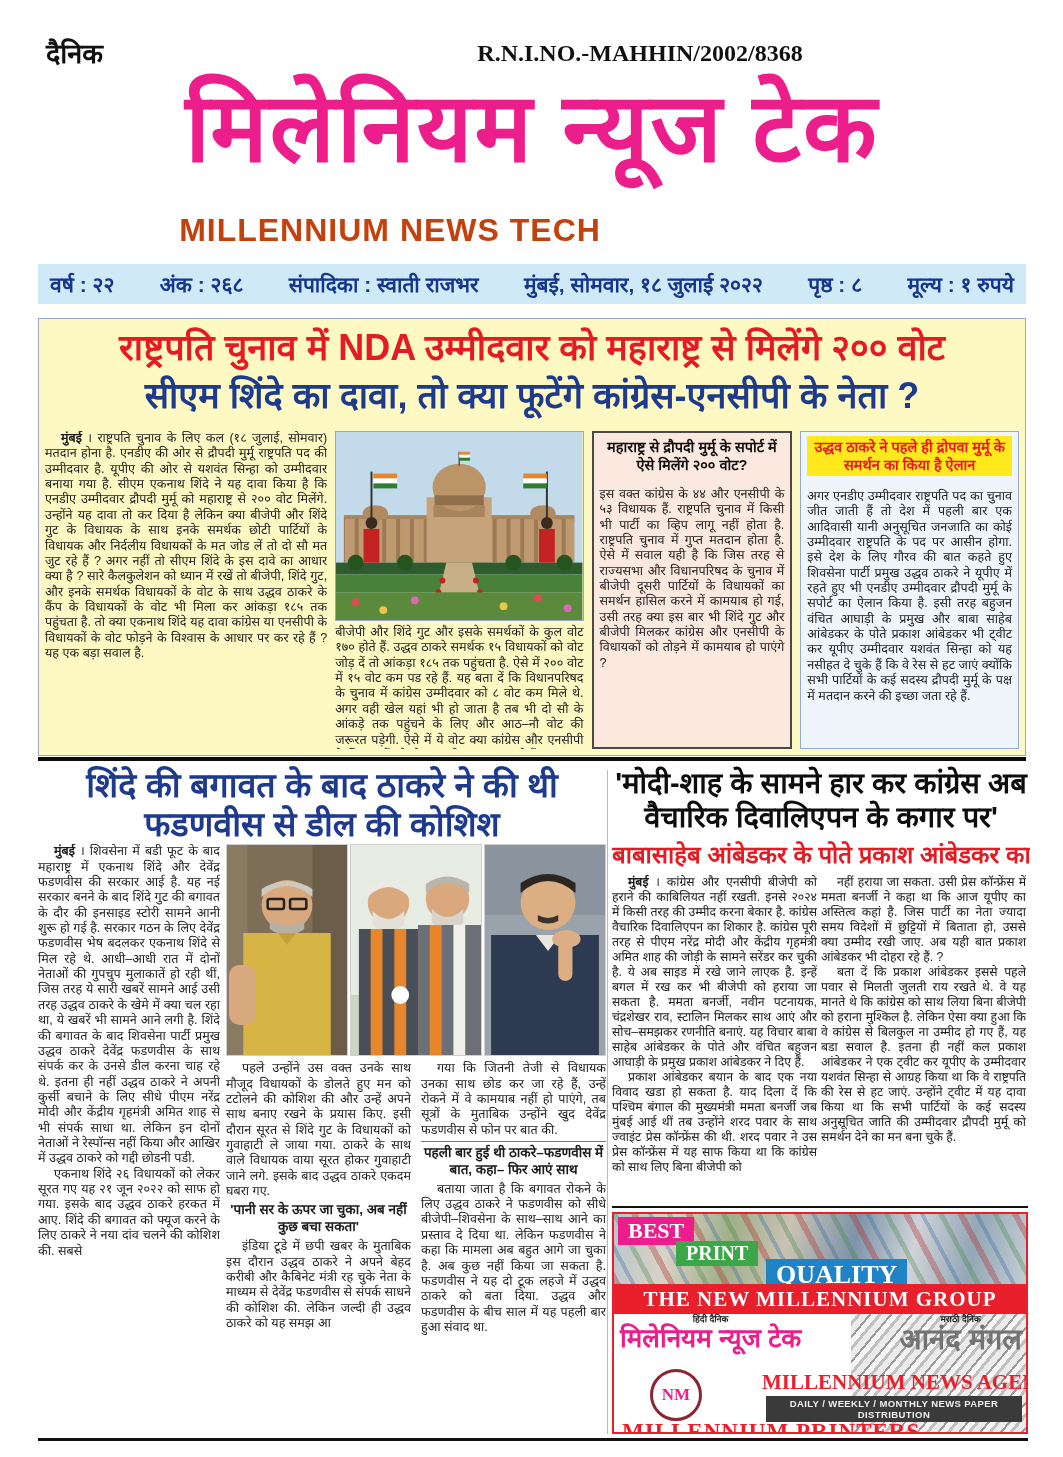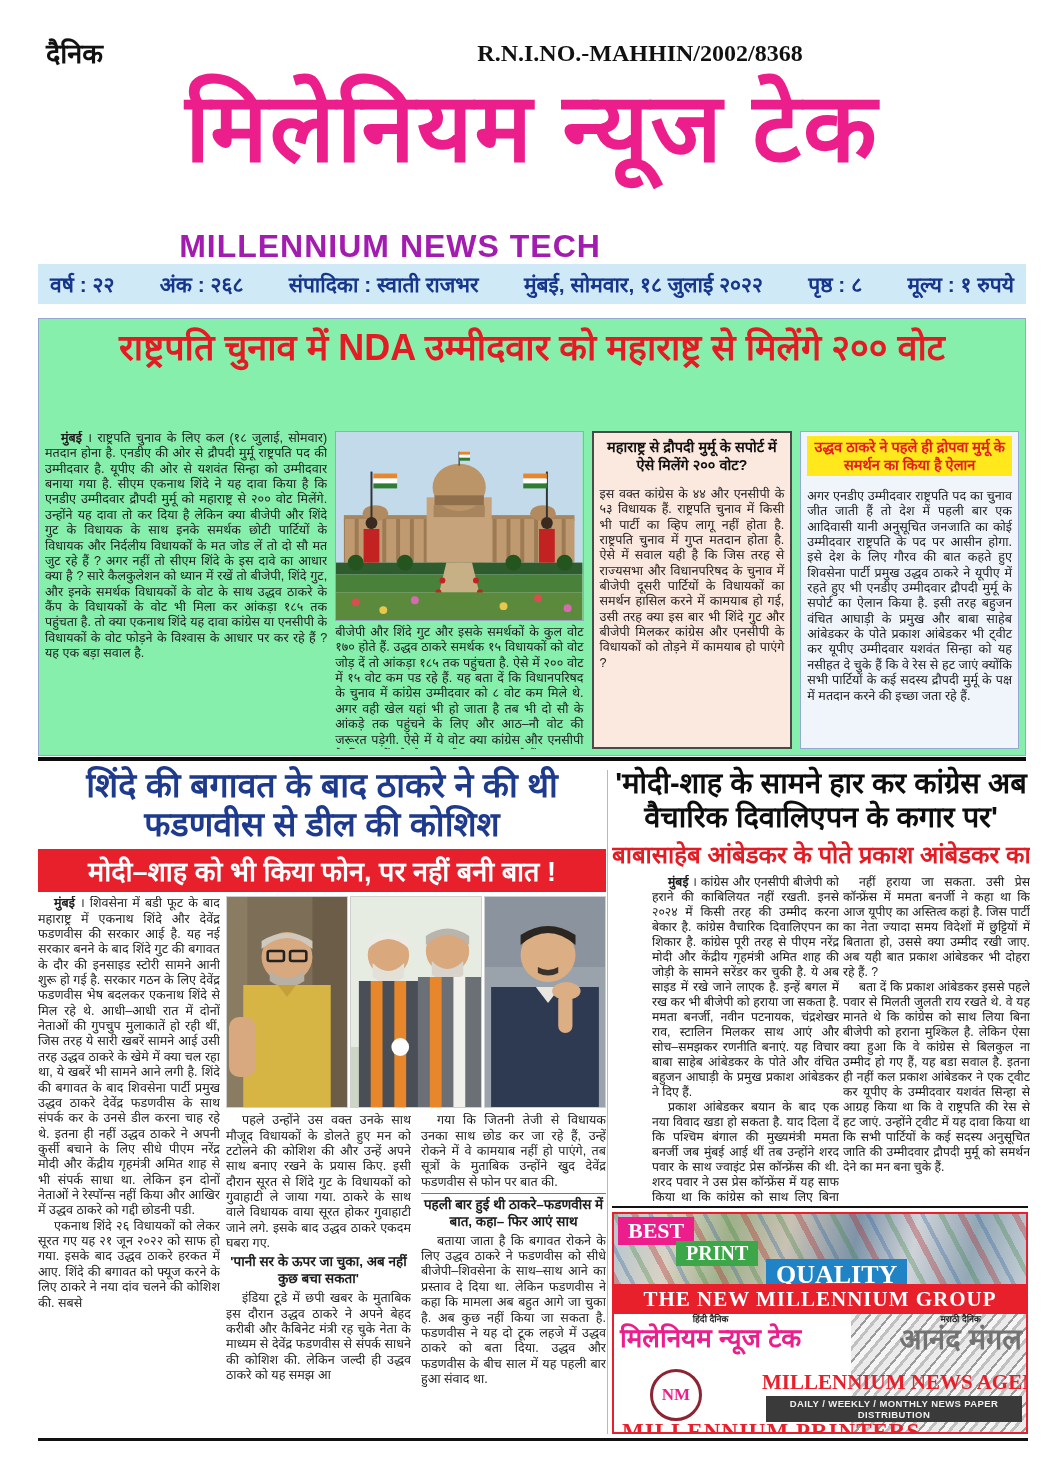--- a/index.html
+++ b/index.html
@@ -6,28 +6,28 @@
   .page{position:relative;width:1063px;height:1457px;background:#ffffff;margin:0 auto;
         font-family:"Liberation Sans",sans-serif;overflow:hidden;color:#1c1c1c;padding-left:28px;}
   .abs{position:absolute;}
 
   
   .edition{left:46px;top:34px;font-size:27px;font-weight:bold;color:#111;}
   .rni{left:380px;top:40px;width:520px;text-align:center;font-family:"Liberation Serif",serif;
        font-weight:bold;font-size:24px;color:#111;}
   .masthead-hi{left:38px;top:58px;width:988px;text-align:center;font-weight:bold;
        font-size:96px;line-height:1.45;color:#ec1e8c;letter-spacing:2px;white-space:nowrap;}
-  .masthead-en{left:40px;top:228px;width:700px;text-align:center;font-weight:bold;
-       font-size:32px;color:#a21caf;letter-spacing:1px;}
+  .masthead-en{left:40px;top:212px;width:700px;text-align:center;font-weight:bold;
+       font-size:32px;color:#c2410c;letter-spacing:1px;}
   .datebar{left:38px;top:264px;width:988px;height:40px;background:#cfe9f7;display:flex;
        align-items:center;justify-content:space-between;padding:0 12px;box-sizing:border-box;}
   .datebar span{font-weight:bold;font-size:21px;color:#16368c;white-space:nowrap;}
 
   
-  .lead{left:38px;top:318px;width:988px;height:438px;background:#86efac;
+  .lead{left:38px;top:318px;width:988px;height:438px;background:#fef9c3;
         border:1px solid #98a7cf;box-sizing:border-box;overflow:hidden;}
   .lead-h1{position:absolute;top:8px;left:4px;right:4px;text-align:center;font-weight:bold;
         font-size:36px;color:#e51b23;line-height:1.15;white-space:nowrap;}
   .lead-h2{position:absolute;top:56px;left:4px;right:4px;text-align:center;font-weight:bold;
         font-size:36px;color:#1d3a8d;line-height:1.15;white-space:nowrap;}
   .lead-cols{position:absolute;top:112px;left:6px;right:6px;bottom:6px;display:flex;gap:8px;}
   .body-text{font-size:12.6px;line-height:1.22;text-align:justify;color:#1c1c1c;}
   .body-text p{margin:0;text-indent:16px;}
   .city{font-weight:bold;}
   .lc1{width:284px;overflow:hidden;}
@@ -60,21 +60,21 @@
   .ph-a{width:122px;} .ph-b{width:132px;} .ph-c{width:122px;}
   .s2-two{display:flex;gap:10px;margin-top:5px;}
   .s2-two .col{width:187px;overflow:hidden;}
   .subhead{font-weight:bold;text-align:center;font-size:13.5px;line-height:1.25;margin:3px 0;}
   .subhead.boxed{border-top:1px solid #777;padding-top:3px;}
 
   
   .s3{left:612px;top:766px;width:418px;height:438px;overflow:hidden;}
   .s3-headline{text-align:center;font-weight:bold;font-size:29px;line-height:1.18;color:#0d0d0d;}
   .s3-sub{text-align:center;font-weight:bold;font-size:24px;color:#e51b23;margin:3px 0 5px 0;white-space:nowrap;}
-  .s3-body{display:flex;gap:4px;margin-left:40px;}
+  .s3-body{display:flex;gap:4px;}
   .s3-body .col{width:205px;overflow:hidden;font-size:12.3px;}
   .s3-redsub{color:#e51b23;font-weight:bold;text-align:center;font-size:13.5px;
        line-height:1.3;margin:3px 0;}
 
   
   .ad{left:612px;top:1212px;width:416px;height:222px;border:2px solid #e8202c;
       box-sizing:border-box;overflow:hidden;background:#fff;}
   .ad-collage{position:absolute;top:0;left:0;right:0;height:70px;
       background:linear-gradient(100deg,#b8c6ce 0%,#d8d2c4 14%,#9fb08a 28%,#c9c2b4 42%,
                  #7d94a8 58%,#cfd3d8 72%,#93a7b5 86%,#c2cdd4 100%);}
@@ -124,20 +124,21 @@
     <span>वर्ष : २२</span>
     <span>अंक : २६८</span>
     <span>संपादिका : स्वाती राजभर</span>
     <span>मुंबई, सोमवार, १८ जुलाई २०२२</span>
     <span>पृष्ठ : ८</span>
     <span>मूल्य : १ रुपये</span>
   </div>
 
   <div class="abs lead">
     <div class="lead-h1">राष्ट्रपति चुनाव में NDA उम्मीदवार को महाराष्ट्र से मिलेंगे २०० वोट</div>
+    <div class="lead-h2">सीएम शिंदे का दावा, तो क्या फूटेंगे कांग्रेस-एनसीपी  के नेता ?</div>
     <div class="lead-cols">
       <div class="lc1 body-text">
         <p><span class="city">मुंबई</span> <span>। राष्ट्रपति चुनाव के लिए कल (१८ जुलाई, सोमवार) मतदान होना है. एनडीए की ओर से द्रौपदी मुर्मू राष्ट्रपति पद की उम्मीदवार है. यूपीए की ओर से यशवंत सिन्हा को उम्मीदवार बनाया गया है. सीएम एकनाथ शिंदे ने यह दावा किया है कि एनडीए उम्मीदवार द्रौपदी मुर्मू को महाराष्ट्र से २०० वोट मिलेंगे. उन्होंने यह दावा तो कर दिया है लेकिन क्या बीजेपी और शिंदे गुट के विधायक के साथ इनके समर्थक छोटी पार्टियों के विधायक और निर्दलीय विधायकों के मत जोड लें तो दो सौ मत जुट रहे हैं ? अगर नहीं तो सीएम शिंदे के इस दावे का आधार क्या है ? सारे कैलकुलेशन को ध्यान में रखें तो बीजेपी, शिंदे गुट, और इनके समर्थक विधायकों के वोट के साथ उद्धव ठाकरे के कैंप के विधायकों के वोट भी मिला कर आंकड़ा १८५ तक पहुंचता है. तो क्या एकनाथ शिंदे यह दावा कांग्रेस या एनसीपी के विधायकों के वोट फोड़ने के विश्वास के आधार पर कर रहे हैं ? यह एक बड़ा सवाल है.</span></p>
       </div>
       <div class="lc2">
         <div class="photo">
           <svg viewBox="0 0 250 190" width="100%" height="100%" preserveAspectRatio="none">
             <defs>
               <pattern id="cols" width="14" height="44" patternUnits="userSpaceOnUse">
                 <rect width="14" height="44" fill="#bf9a70"></rect>
@@ -200,21 +201,20 @@
         <p class="body-text">अगर एनडीए उम्मीदवार राष्ट्रपति पद का चुनाव जीत जाती हैं तो देश में पहली बार एक आदिवासी यानी अनुसूचित जनजाति का कोई उम्मीदवार राष्ट्रपति के पद पर आसीन होगा. इसे देश के लिए गौरव की बात कहते हुए शिवसेना पार्टी प्रमुख उद्धव ठाकरे ने यूपीए में रहते हुए भी एनडीए उम्मीदवार द्रौपदी मुर्मू के सपोर्ट का ऐलान किया है. इसी तरह बहुजन वंचित आघाड़ी के प्रमुख और बाबा साहेब आंबेडकर के पोते प्रकाश आंबेडकर भी ट्वीट कर यूपीए उम्मीदवार यशवंत सिन्हा को यह नसीहत दे चुके हैं कि वे रेस से हट जाएं क्योंकि सभी पार्टियों के कई सदस्य द्रौपदी मुर्मू के पक्ष में मतदान करने की इच्छा जता रहे हैं.</p>
       </div>
     </div>
   </div>
 
   <div class="abs rule-top"></div>
   <div class="abs vdiv"></div>
 
   <div class="abs s2">
     <div class="s2-headline">शिंदे की बगावत के बाद ठाकरे ने की थी फडणवीस से डील की कोशिश</div>
-    <div class="s2-banner">मोदी–शाह को भी किया फोन, पर नहीं बनी बात !</div>
     <div class="s2-body">
       <div class="s2-col1 body-text">
         <p><span class="city">मुंबई</span> <span>। शिवसेना में बडी फूट के बाद महाराष्ट्र में एकनाथ शिंदे और देवेंद्र फडणवीस की सरकार आई है. यह नई सरकार बनने के बाद शिंदे गुट की बगावत के दौर की इनसाइड स्टोरी सामने आनी शुरू हो गई है. सरकार गठन के लिए देवेंद्र फडणवीस भेष बदलकर एकनाथ शिंदे से मिल रहे थे. आधी–आधी रात में दोनों नेताओं की गुपचुप मुलाकातें हो रही थीं, जिस तरह ये सारी खबरें सामने आई उसी तरह उद्धव ठाकरे के खेमे में क्या चल रहा था, ये खबरें भी सामने आने लगी है. शिंदे की बगावत के बाद शिवसेना पार्टी प्रमुख उद्धव ठाकरे देवेंद्र फडणवीस के साथ संपर्क कर के उनसे डील करना चाह रहे थे. इतना ही नहीं उद्धव ठाकरे ने अपनी कुर्सी बचाने के लिए सीधे पीएम नरेंद्र मोदी और केंद्रीय गृहमंत्री अमित शाह से भी संपर्क साधा था. लेकिन इन दोनों नेताओं ने रेस्पॉन्स नहीं किया और आखिर में उद्धव ठाकरे को गद्दी छोडनी पडी.</span></p>
         <p>एकनाथ शिंदे २६ विधायकों को लेकर सूरत गए यह २१ जून २०२२ को साफ हो गया. इसके बाद उद्धव ठाकरे हरकत में आए. शिंदे की बगावत को फ्यूज करने के लिए ठाकरे ने नया दांव चलने की कोशिश की. सबसे</p>
       </div>
       <div class="s2-right">
         <div class="s2-photos">
           <div class="ph ph-a">
             <svg viewBox="0 0 118 210" width="100%" height="100%" preserveAspectRatio="none">
               <rect width="118" height="210" fill="#7d6e57"></rect>

